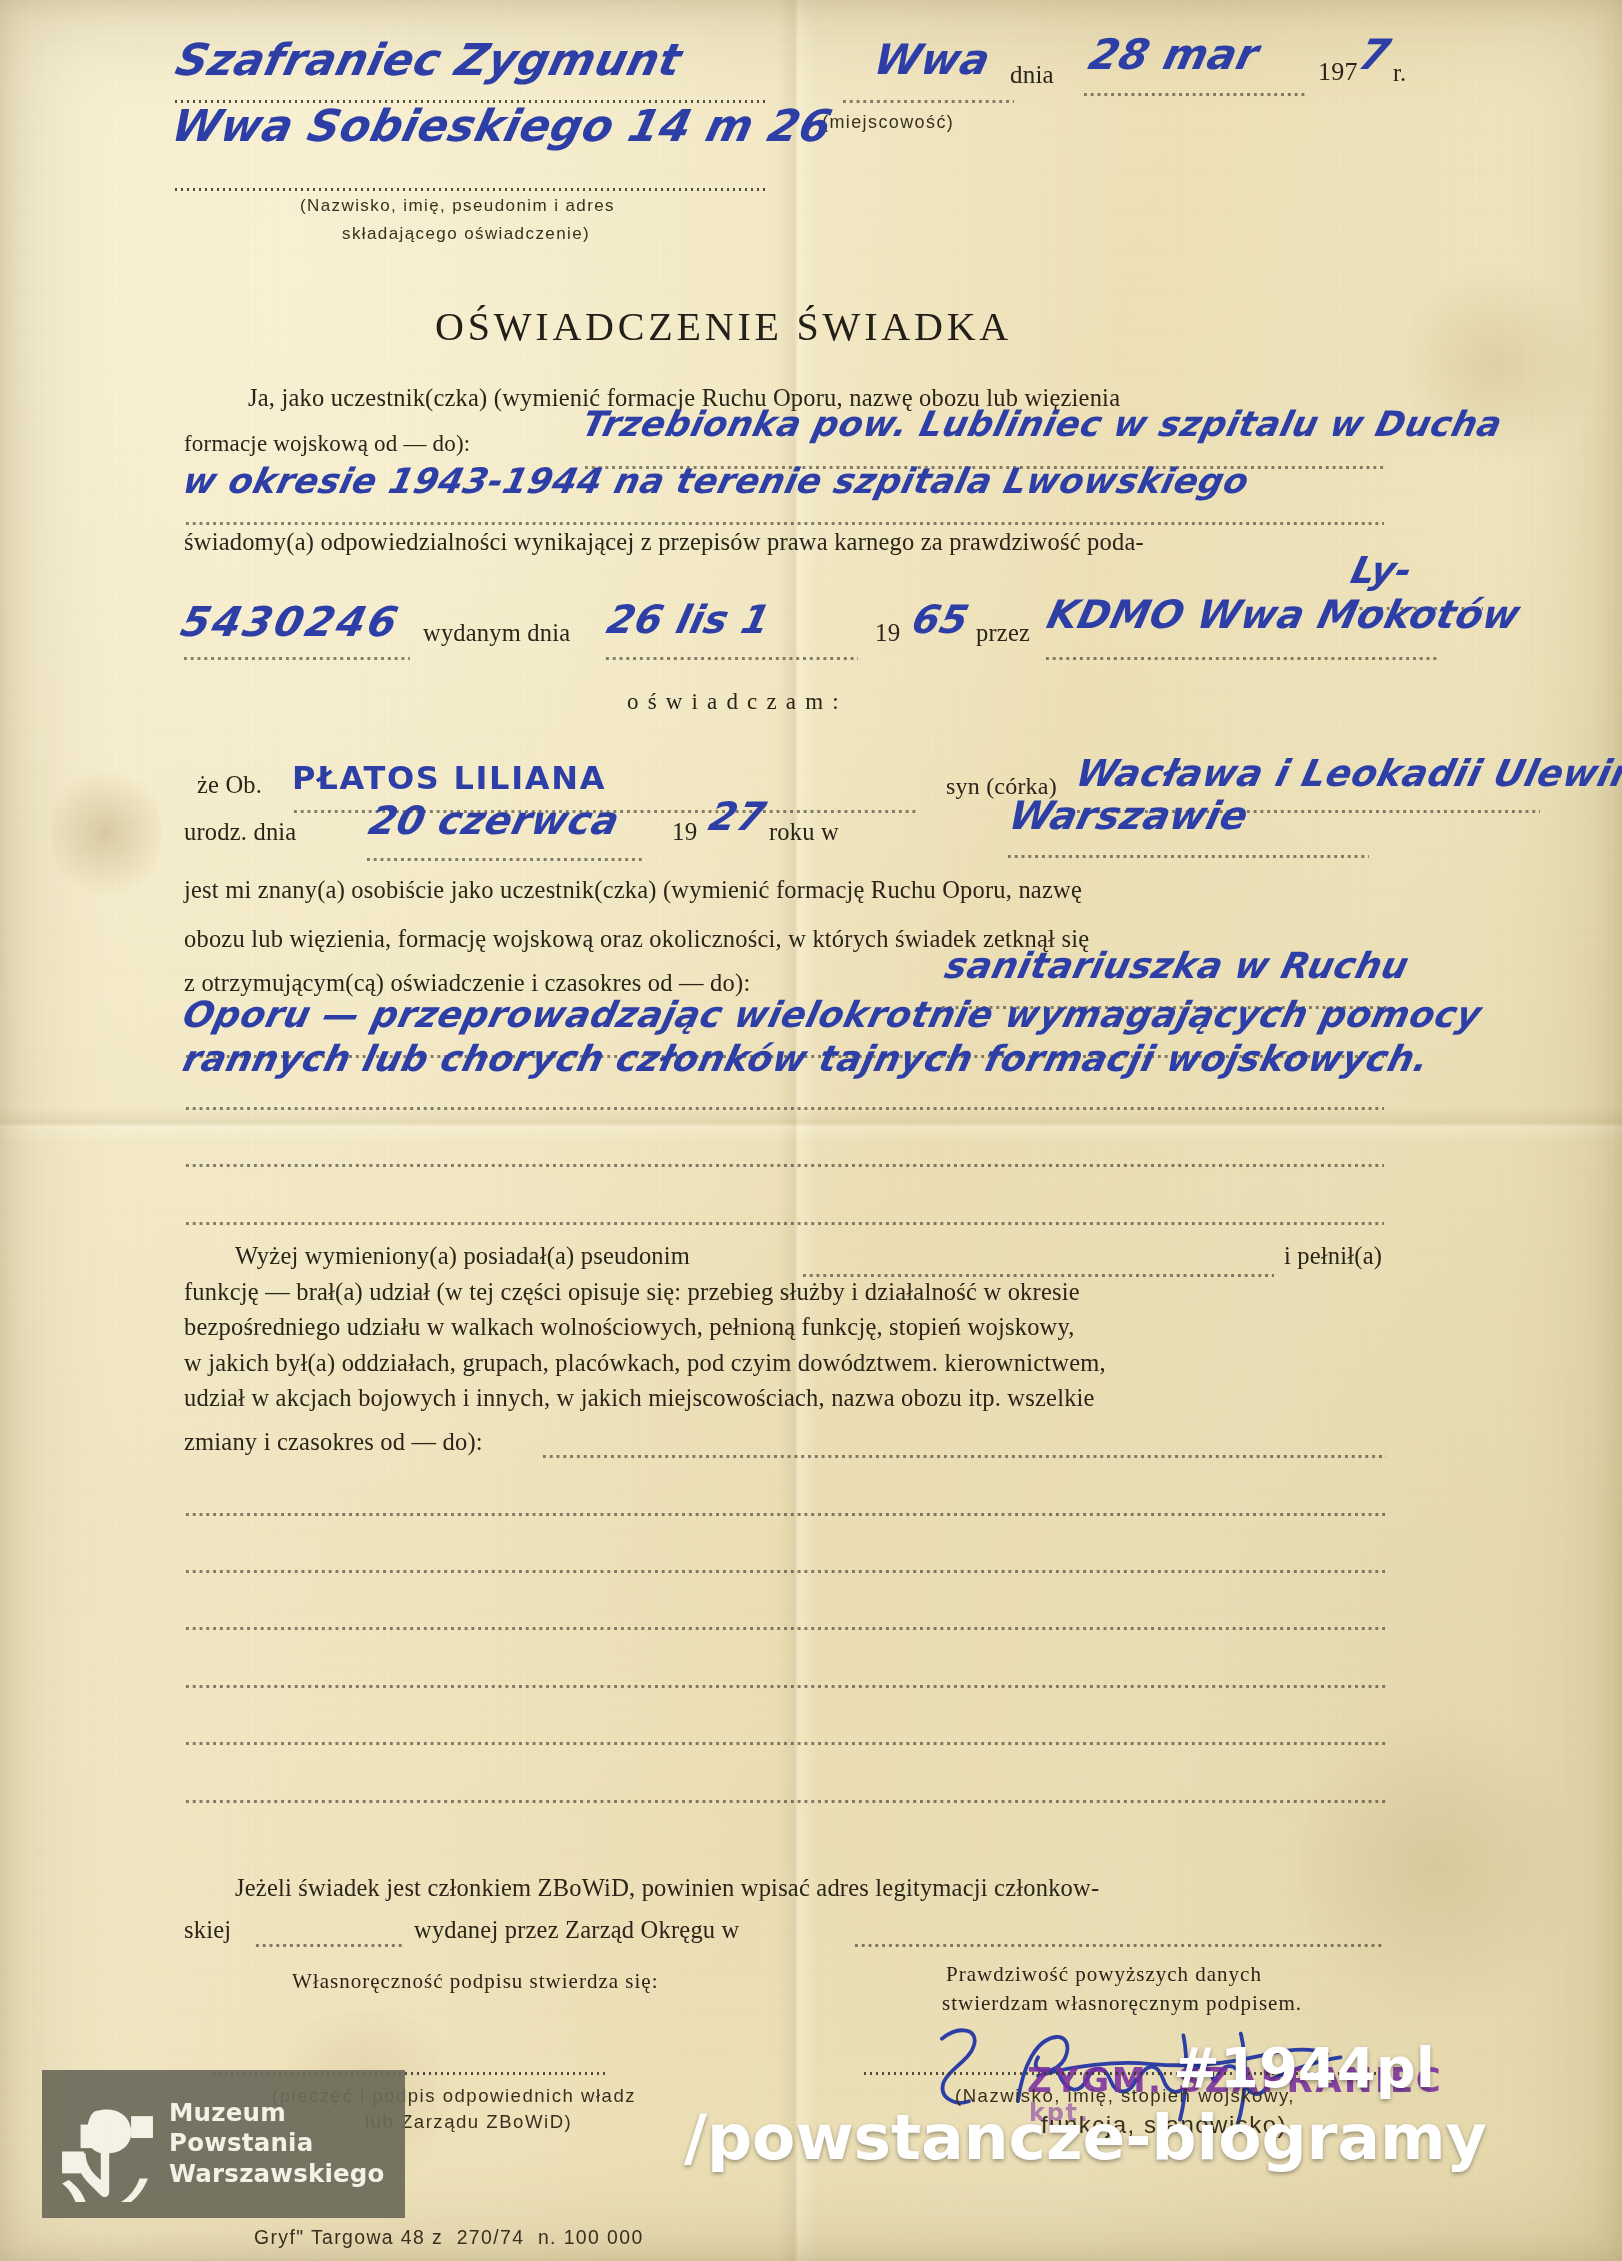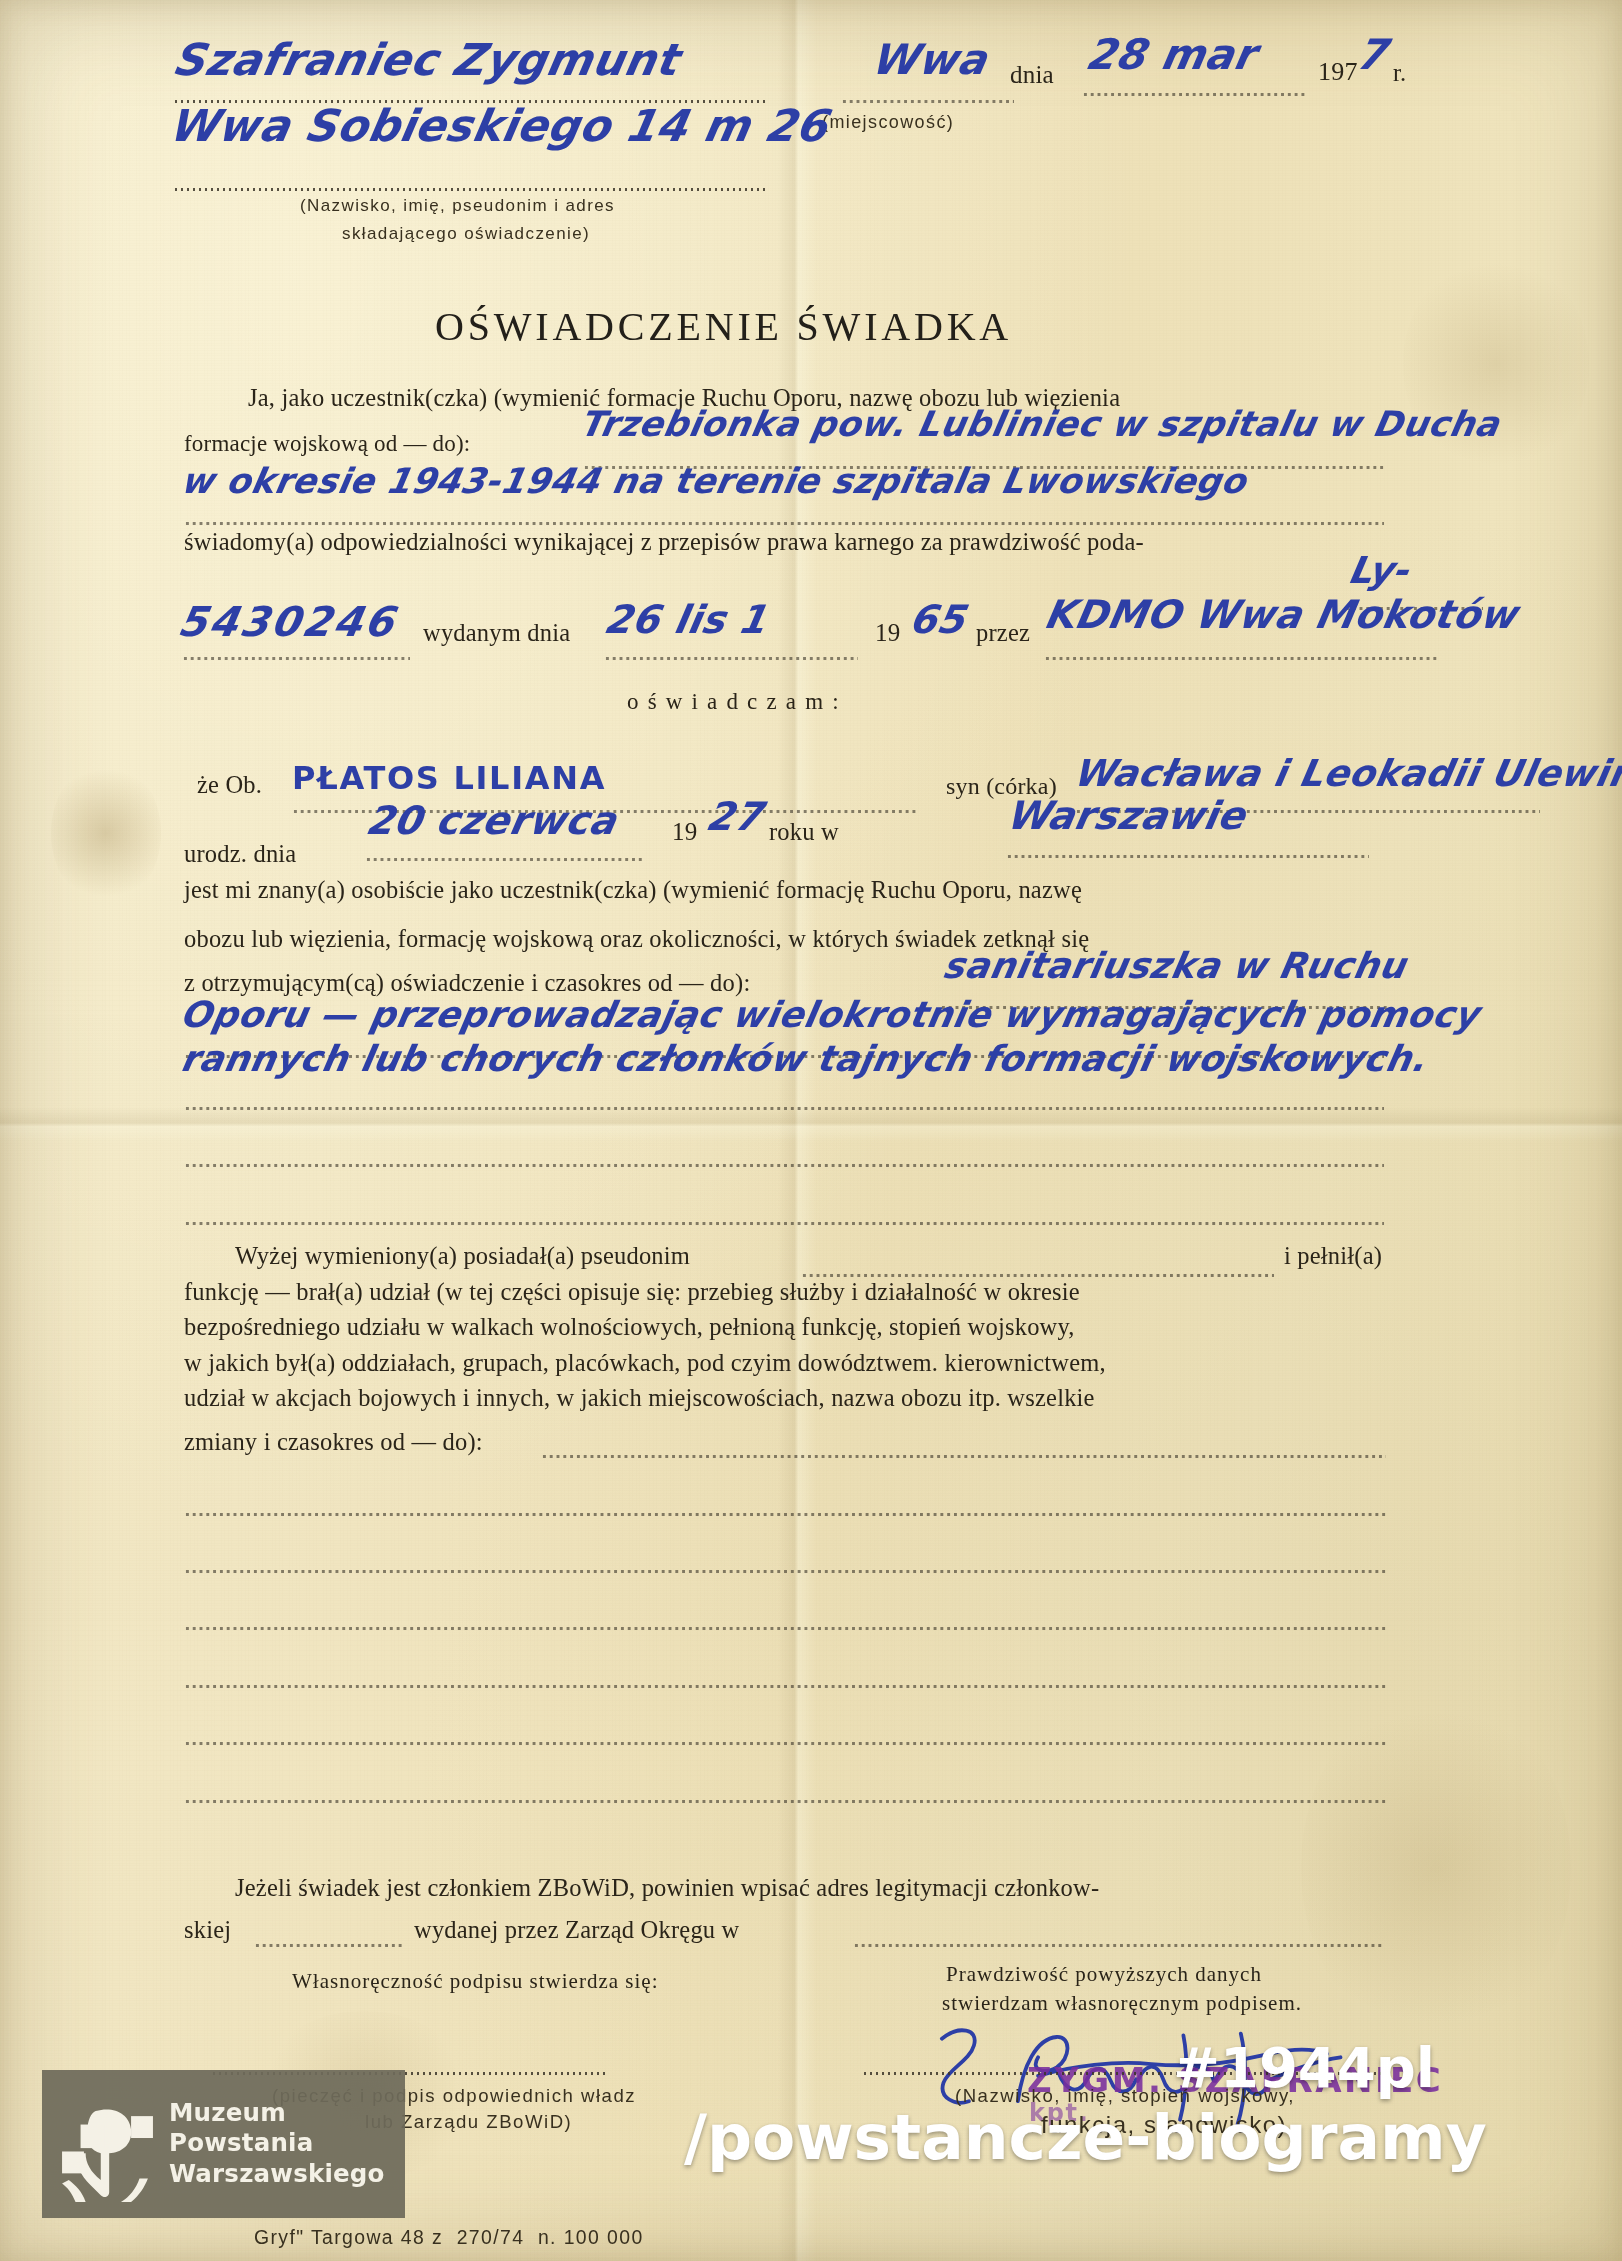--- a/index.html
+++ b/index.html
@@ -121,21 +121,21 @@
 
   <div class="pr" style="left:627px;top:689px;font-size:23px;letter-spacing:1.7px;">o ś w i a d c z a m :</div>
 
   <div class="pr body" style="left:197px;top:771px;font-size:24.5px;">że Ob.</div>
   <div class="hw print" style="left:292px;top:759px;font-size:32px;">PŁATOS LILIANA</div>
   <div class="dots thin" style="left:292px;top:810px;width:625px"></div>
   <div class="pr body" style="left:946px;top:773px;font-size:24px;">syn (córka)</div>
   <div class="hw cursive" style="left:1077px;top:752px;font-size:37px;">Wacława i Leokadii Ulewińskich</div>
   <div class="dots thin" style="left:1075px;top:810px;width:465px"></div>
 
-  <div class="pr body" style="left:184px;top:818px;font-size:24.5px;margin-top:22px;">urodz. dnia</div>
+  <div class="pr body" style="left:184px;top:818px;font-size:24.5px;">urodz. dnia</div>
   <div class="hw cursive" style="left:370px;top:798px;font-size:39px;">20 czerwca</div>
   <div class="dots thin" style="left:365px;top:858px;width:279px"></div>
   <div class="pr body" style="left:672px;top:818px;font-size:25px;">19</div>
   <div class="hw cursive" style="left:710px;top:794px;font-size:39px;">27</div>
   <div class="pr body" style="left:769px;top:818px;font-size:24.5px;">roku w</div>
   <div class="hw cursive" style="left:1010px;top:793px;font-size:39px;">Warszawie</div>
   <div class="dots thin" style="left:1006px;top:855px;width:363px"></div>
 
   <div class="pr body" style="left:184px;top:876px;font-size:24.5px;">jest mi znany(a) osobiście jako uczestnik(czka) (wymienić formację Ruchu Oporu, nazwę</div>
   <div class="pr body" style="left:184px;top:925px;font-size:24.5px;">obozu lub więzienia, formację wojskową oraz okoliczności, w których świadek zetknął się</div>

